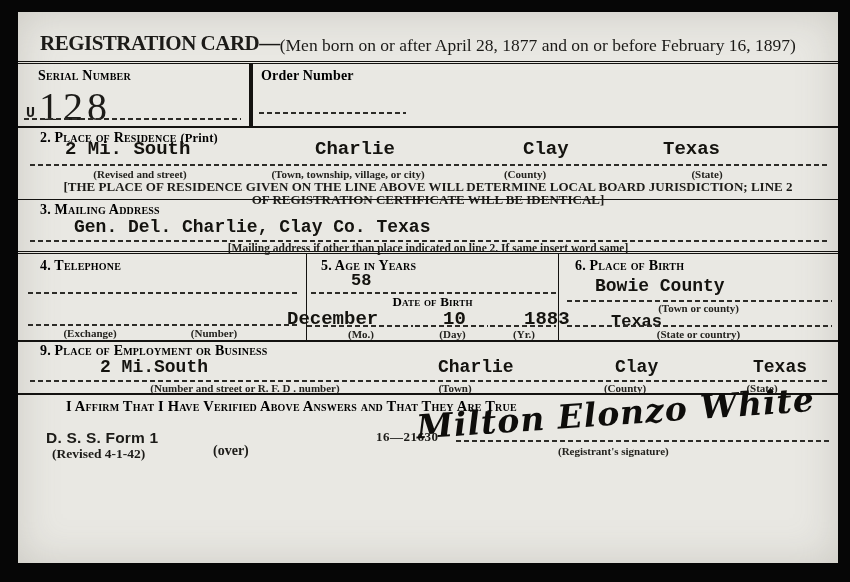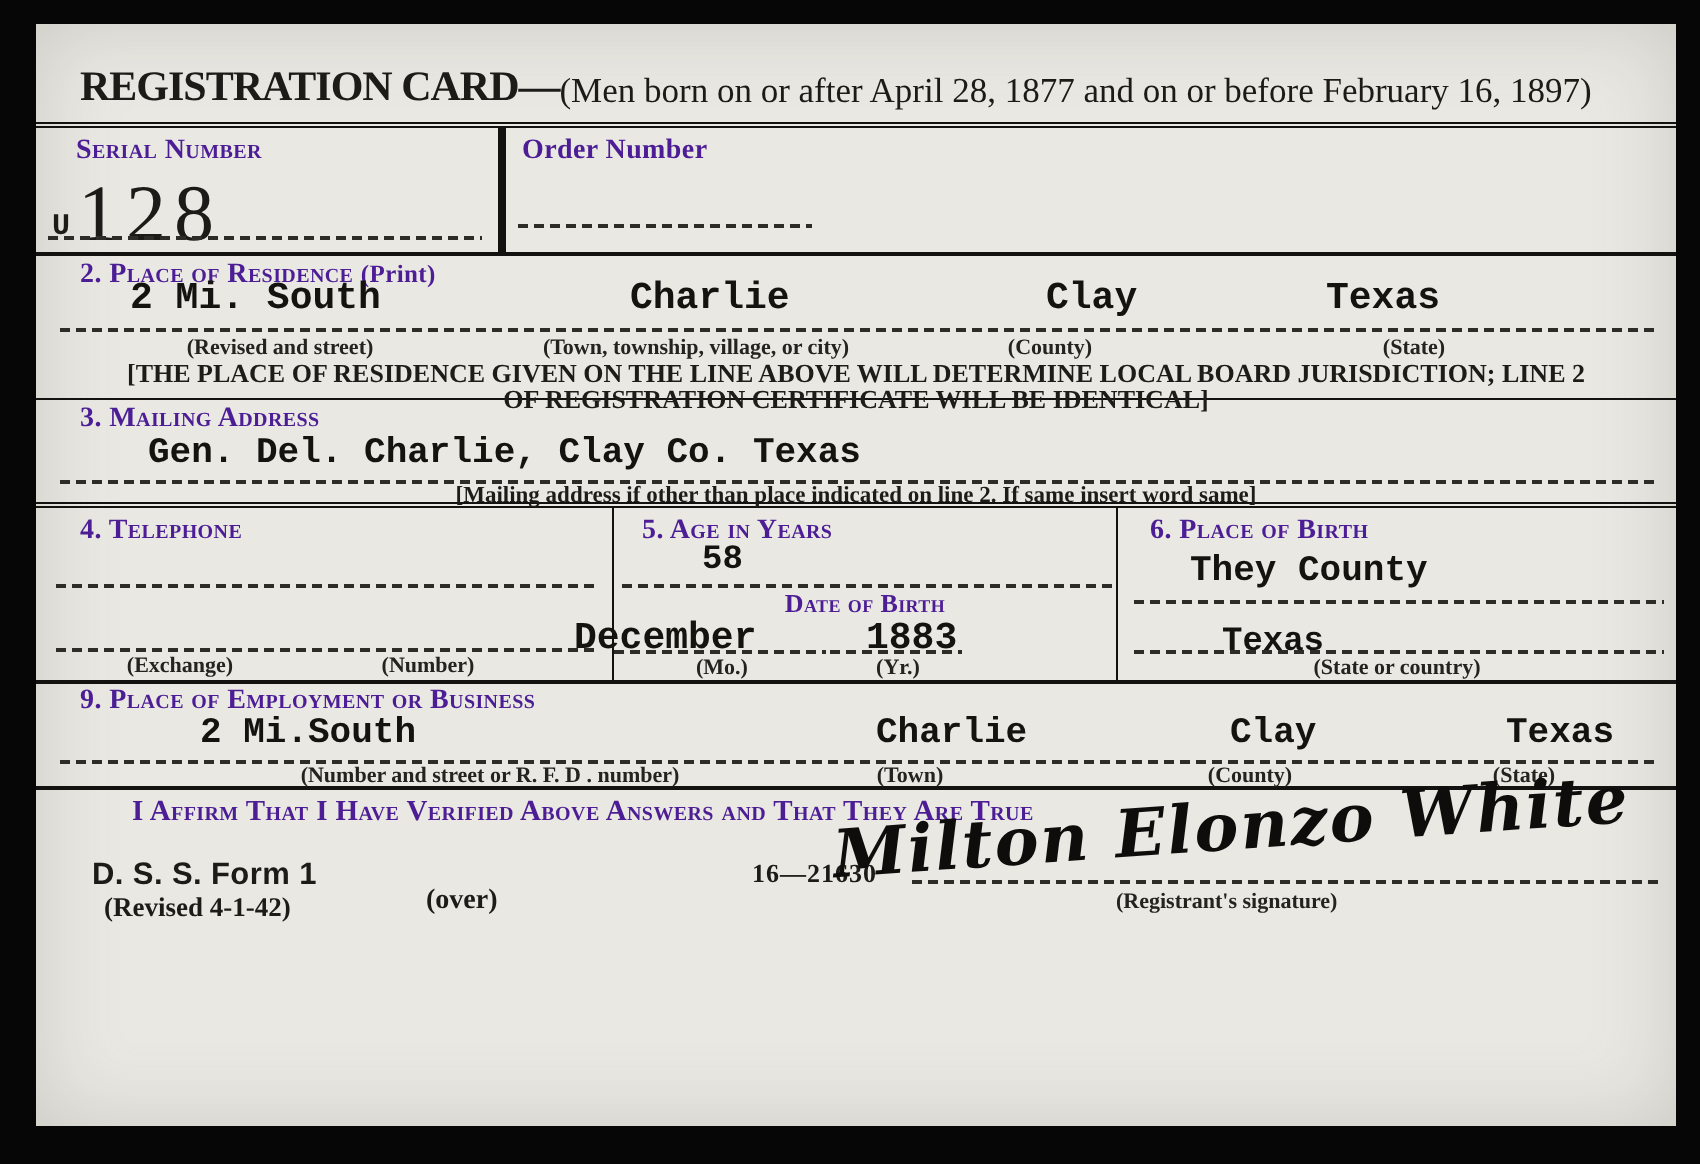--- a/index.html
+++ b/index.html
@@ -13,21 +13,21 @@
     position:absolute;left:18px;top:12px;width:820px;height:551px;
     background:#e9e8e3;
     box-sizing:border-box;
     box-shadow:inset 0 0 40px rgba(120,115,105,.25);
     overflow:hidden;
   }
   .inner{position:relative;width:100%;height:100%;box-sizing:border-box;}
 
   
   .lbl{font-family:"Liberation Serif",serif;font-variant:small-caps;font-weight:700;
-       font-size:14px;letter-spacing:.2px;color:#4c1d95;}
+       font-size:14px;letter-spacing:.2px;color:#000000;}
   .lbl .suffix{font-variant:normal;font-size:12.5px;font-weight:700;}
   .sub{font-family:"Liberation Serif",serif;font-weight:700;font-size:11px;color:#24231f;}
   .note{font-family:"Liberation Serif",serif;font-weight:700;font-size:13px;text-align:center;color:#1d1c18;}
   .type{font-family:"Liberation Mono","DejaVu Sans Mono",monospace;font-weight:700;
         font-size:17px;color:#14130f;white-space:nowrap;}
   .dotline{height:2px;background:repeating-linear-gradient(90deg,#2d2c28 0 5px,transparent 5px 8px);}
 
   
   .title-row{height:52px;border-bottom:3px double #131210;box-sizing:border-box;
              display:flex;align-items:flex-end;padding:0 0 5px 22px;}
@@ -194,34 +194,40 @@
         </span>
         <span class="type age-val">58</span>
         <div class="dotline age-dots"></div>
         <span class="lbl dob-lbl" style="font-size:13px;">Date of Birth</span>
         <div class="dob-cells">
           <div class="dob-cell" style="width:108px">
             <span class="type" style="left:-20px;font-size:19px;">December</span>
             <div class="dotline"></div>
             <span class="sub">(Mo.)</span>
           </div>
+          <div class="dob-cell" style="width:75px">
+            <span class="type" style="left:28px;font-size:19px;">10</span>
+            <div class="dotline"></div>
+            <span class="sub">(Day)</span>
+          </div>
           <div class="dob-cell" style="width:68px">
-            <span class="type" style="left:18px;font-size:19px;font-family:Liberation Mono, monospace;">1883</span>
+            <span class="type" style="left:34px;font-size:19px;font-family:Liberation Mono, monospace;">1883</span>
             <div class="dotline"></div>
             <span class="sub">(Yr.)</span>
           </div>
         </div>
       </div>
       <div class="birth-box">
         <span class="lbl">
           <span>6.</span>
           <span>Place of Birth</span>
         </span>
-        <span class="type birth-town">They County</span>
+        <span class="type birth-town">Bowie County</span>
         <div class="dotline birth-dots1"></div>
+        <span class="sub birth-town-lbl">(Town or county)</span>
         <span class="type birth-state">Texas</span>
         <div class="dotline birth-dots2"></div>
         <span class="sub birth-state-lbl">(State or country)</span>
       </div>
     </div>
 
 
 
     <div class="row9">
       <span class="lbl">

